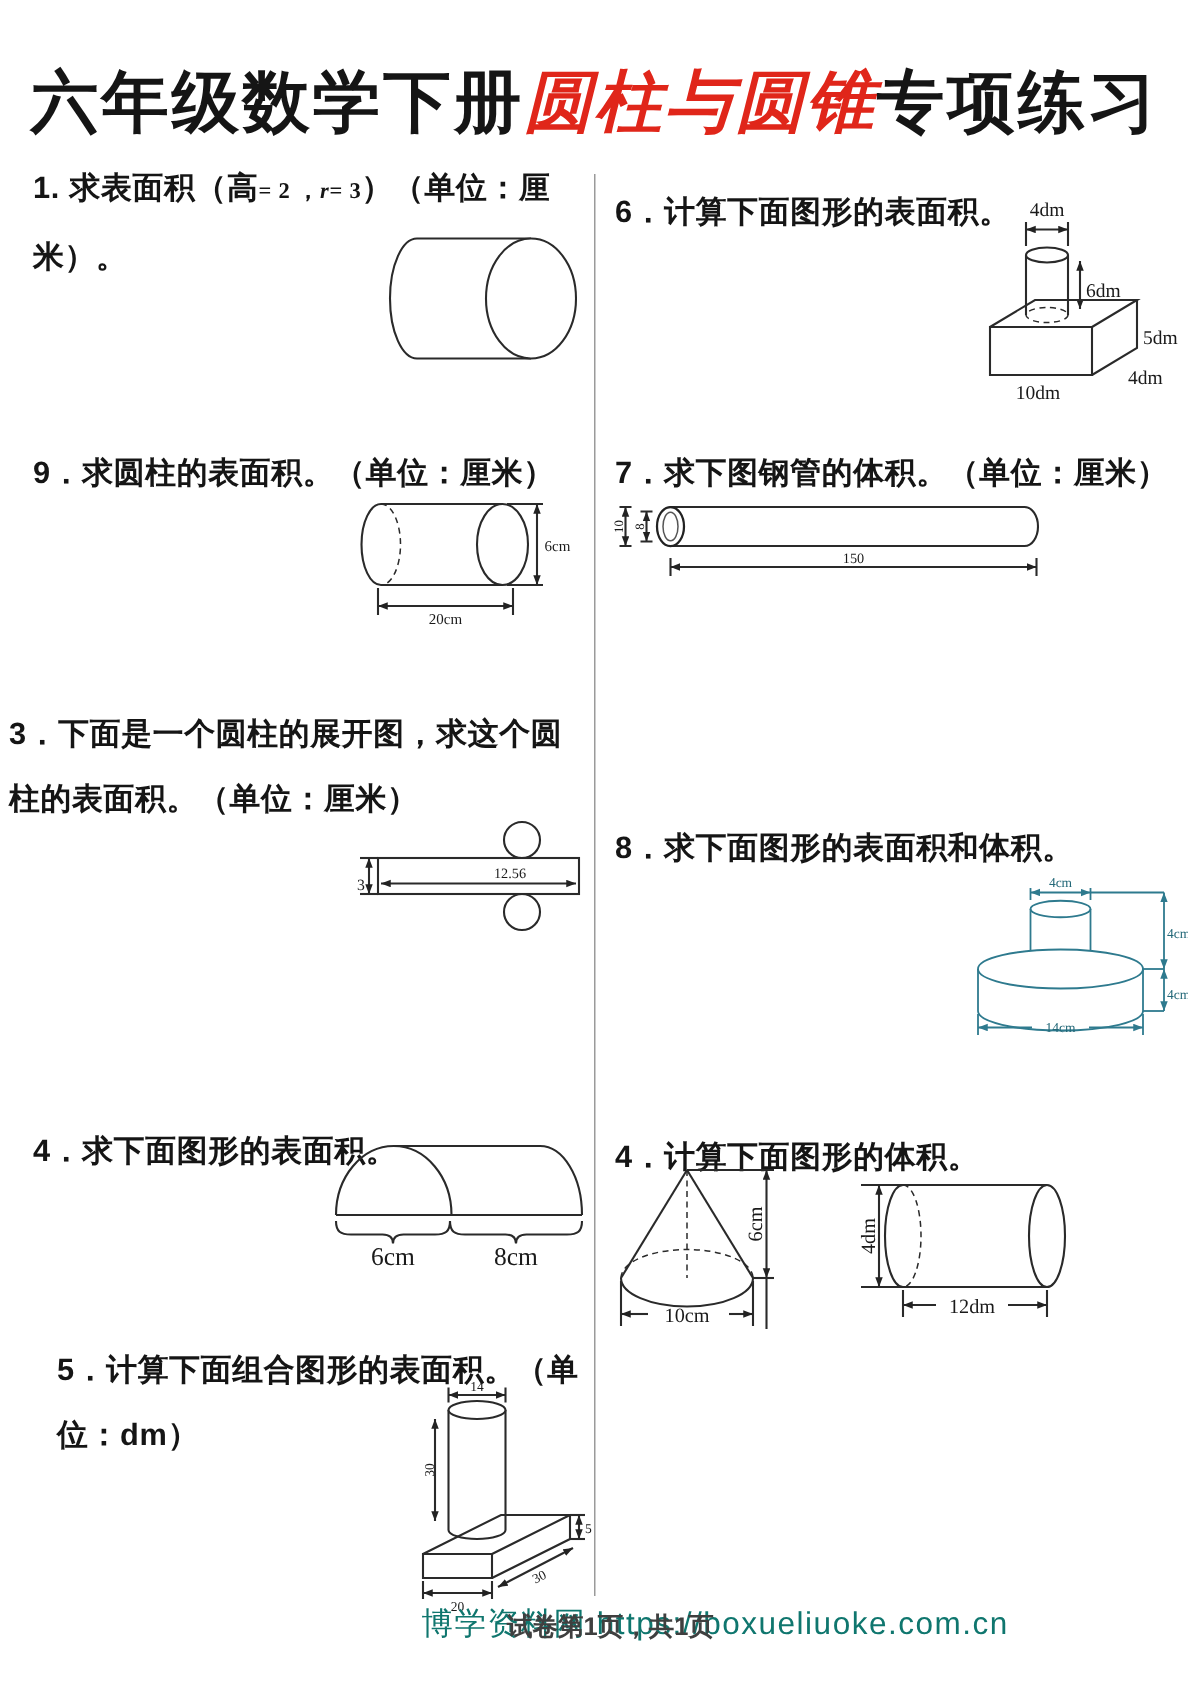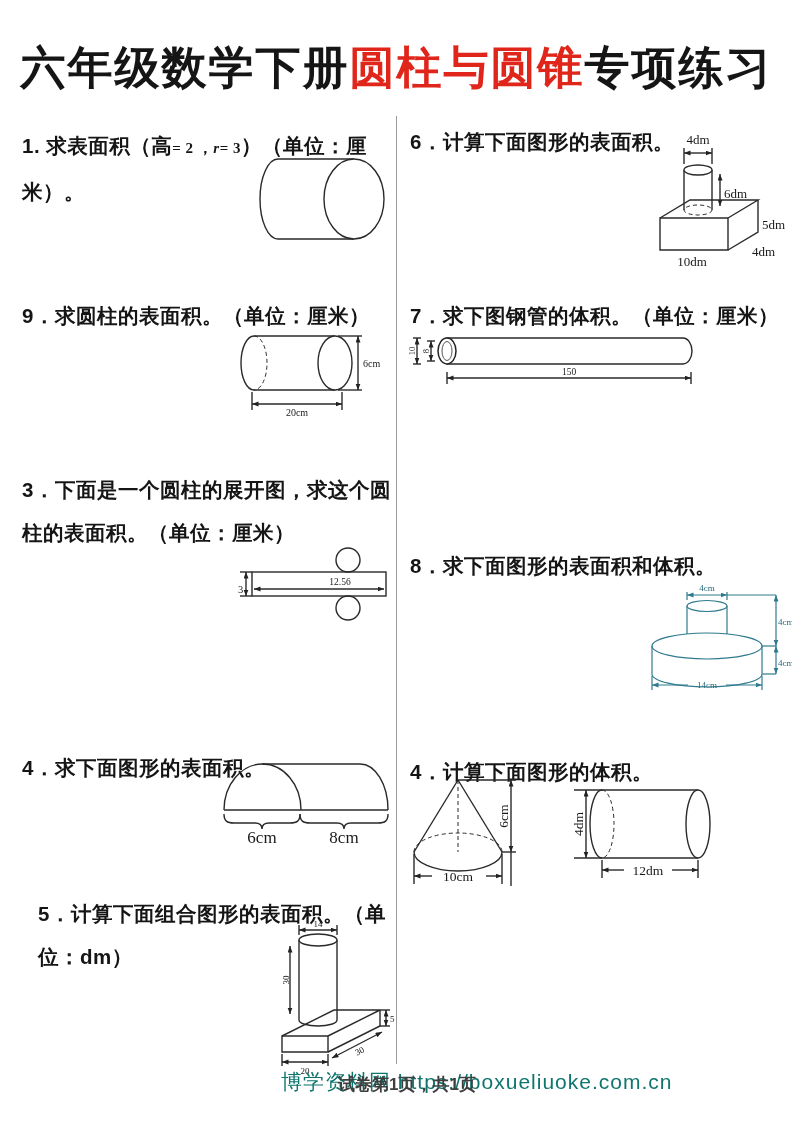--- a/index.html
+++ b/index.html
@@ -2,21 +2,21 @@
 <html><head>
 <meta charset="utf-8">
 <style>
   html,body{margin:0;padding:0;}
   body{width:793px;height:1122px;position:relative;background:#ffffff;overflow:hidden;
        font-family:"Liberation Sans","DejaVu Sans",sans-serif;color:#151515;}
   .abs{position:absolute;}
   
   .title{top:38px;left:0;width:793px;text-align:center;font-size:45px;font-weight:700;
          letter-spacing:2px;white-space:nowrap;}
-  .title .hl{color:#e0261a;}
+  .title .hl{color:#e0261a;font-style:italic;}
   
   .divider{left:396px;top:116px;width:1px;height:948px;background:#9a9a9a;}
   
   .qtext{font-size:20.5px;line-height:43px;font-weight:600;letter-spacing:0.5px;}
   .qtext .math{font-size:15px;font-family:"Liberation Serif","DejaVu Serif",serif;font-weight:600;}
   .qtext .mvar{font-size:15px;font-family:"Liberation Serif","DejaVu Serif",serif;font-style:italic;font-weight:600;}
   
   svg.fig line, svg.fig path, svg.fig ellipse, svg.fig circle, svg.fig rect{
       stroke:#2a2a2a;stroke-width:1.4;fill:none;}
   svg.fig text{stroke:none;fill:#1a1a1a;font-family:"Liberation Serif","DejaVu Serif",serif;}
@@ -42,21 +42,21 @@
     </marker>
   </defs>
 </svg>
 
 <div class="abs title">
   <span>六年级数学下册</span><span class="hl">圆柱与圆锥</span><span>专项练习</span>
 </div>
 
 <div class="abs divider"></div>
 
-<div class="abs qtext" style="left:22px;top:124px;width:372px;">
+<div class="abs qtext" style="left:22px;top:104px;width:372px;">
   <span>1. 求表面积（高</span><span class="math">= 2 ，</span><span class="mvar">r</span><span class="math">= 3</span><span>）（单位：厘米）。</span>
 </div>
 <svg class="abs fig" style="left:254px;top:152px;" width="140" height="96">
   <g>
     <path d="M100,7 L24,7 A18,40 0 0 0 24,87 L100,87"></path>
     <ellipse class="wfill" cx="100" cy="47" rx="30" ry="40"></ellipse>
   </g>
 </svg>
 
 <div class="abs qtext" style="left:22px;top:294px;width:372px;">
@@ -77,21 +77,21 @@
   </g>
   <text x="137" y="39" font-size="10">6cm</text>
   <g class="thin">
     <line x1="26" y1="64" x2="26" y2="82"></line>
     <line x1="116" y1="64" x2="116" y2="82"></line>
     <line x1="26" y1="76" x2="116" y2="76" marker-start="url(#ab)" marker-end="url(#ab)"></line>
   </g>
   <text x="71" y="88" font-size="10" text-anchor="middle">20cm</text>
 </svg>
 
-<div class="abs qtext" style="left:22px;top:468px;width:378px;">
+<div class="abs qtext" style="left:6px;top:468px;width:378px;">
   <span>3．下面是一个圆柱的展开图，求这个圆柱的表面积。（单位：厘米）</span>
 </div>
 <svg class="abs fig" style="left:238px;top:546px;" width="152" height="94">
   <g>
     <circle cx="110" cy="14" r="12"></circle>
     <rect x="14" y="26" width="134" height="24"></rect>
     <circle cx="110" cy="62" r="12"></circle>
   </g>
   <g class="thin">
     <line x1="16" y1="43" x2="146" y2="43" marker-start="url(#ab)" marker-end="url(#ab)"></line>

